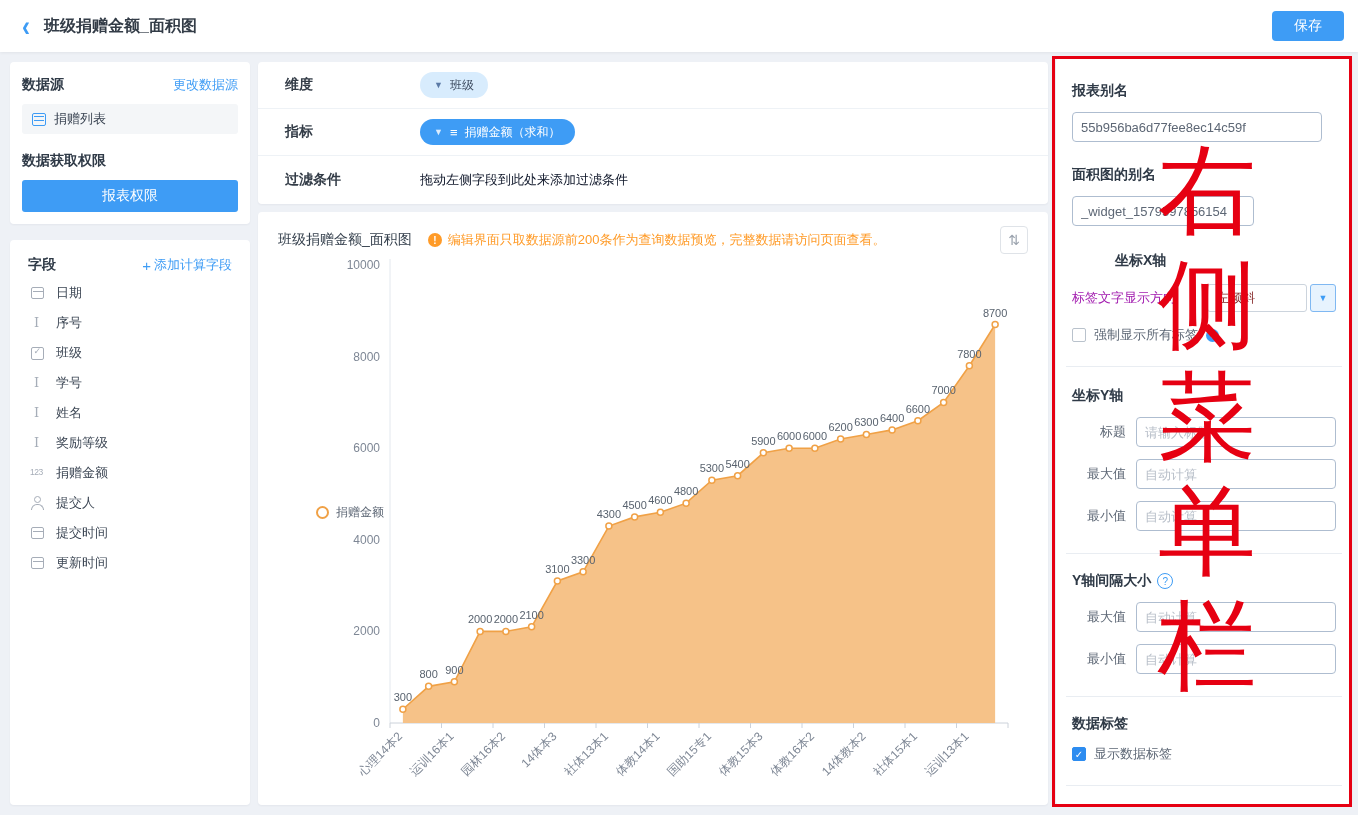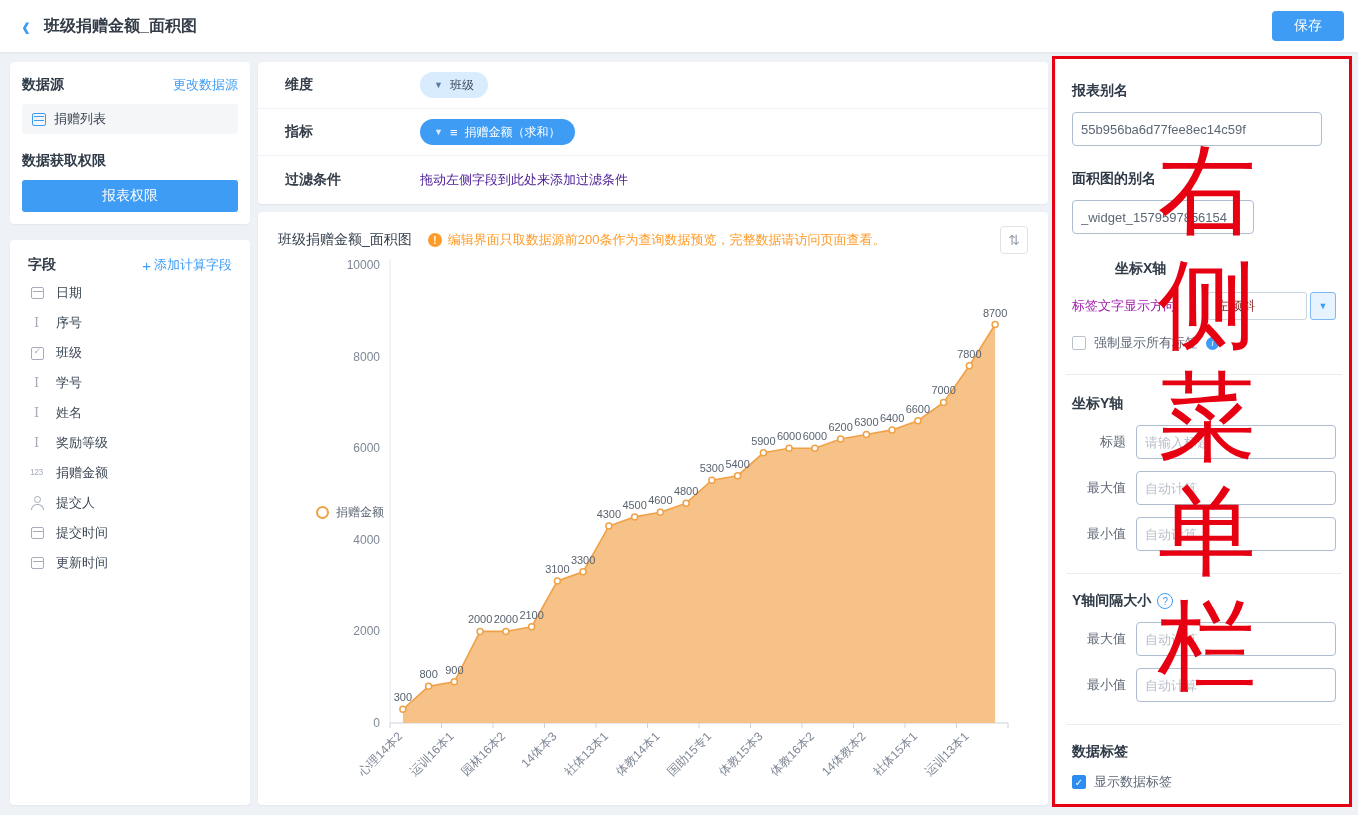--- a/index.html
+++ b/index.html
@@ -50,21 +50,21 @@
   .cfg-row{display:flex;align-items:center;height:47px;padding:0 27px;border-bottom:1px solid #eef2f6;box-sizing:border-box;}
   .cfg-row:last-child{border-bottom:none;}
   .cfg-label{width:135px;font-size:14px;color:#333c47;flex:none;font-weight:bold;}
   .tag-dim{display:inline-flex;align-items:center;gap:7px;height:26px;padding:0 14px;border-radius:13px;
            background:#d8ecfd;color:#3c4a5f;font-size:12px;cursor:pointer;}
   .tag-dim .caret{font-size:9px;color:#5b7aa6;}
   .tag-met{display:inline-flex;align-items:center;gap:7px;height:26px;padding:0 14px;border-radius:13px;
            background:#3e9cf5;color:#fff;font-size:12px;cursor:pointer;}
   .tag-met .caret{font-size:9px;color:#dcecfd;}
   .tag-met .bars{font-size:13px;line-height:1;}
-  .filter-ph{color:#4c1d95;font-size:13px;}
+  .filter-ph{color:#0f172a;font-size:13px;}
 
   .chart-card{position:absolute;left:258px;top:212px;width:790px;height:593px;box-sizing:border-box;padding:0 20px;}
   .chart-head{display:flex;align-items:center;padding-top:14px;}
   .chart-title{font-size:14px;color:#35404d;flex:none;}
   .warning{display:flex;align-items:center;gap:6px;margin-left:16px;color:#ff9b28;font-size:13px;flex:1;}
   .warn-ic{flex:none;width:14px;height:14px;border-radius:50%;background:#ff9b28;color:#fff;font-size:10px;font-weight:bold;
            display:flex;align-items:center;justify-content:center;}
   .sort-btn{flex:none;width:28px;height:28px;border:1px solid #dfe3e8;border-radius:4px;background:#fff;color:#9aa2ad;
             font-size:14px;display:flex;align-items:center;justify-content:center;cursor:pointer;}
   .legend{position:absolute;left:58px;top:292px;display:flex;align-items:center;gap:7px;cursor:pointer;}
@@ -74,21 +74,21 @@
   svg .tick-text{font-size:12px;fill:#7e8795;}
   svg .dlabel{font-size:11px;fill:#59636f;}
   svg .axis-line{stroke:#e3e8ee;stroke-width:1;}
   svg .axis-line2{stroke:#ccd2da;stroke-width:1;}
 
   
   .settings{position:absolute;left:1056px;top:58px;width:296px;height:747px;box-sizing:border-box;padding:12px 16px;overflow:hidden;}
   .s-title{font-size:14px;font-weight:bold;color:#2f3a47;display:flex;align-items:center;gap:6px;}
   .mt12{margin-top:12px;} .mt14{margin-top:14px;} .mt18{margin-top:18px;} .mt20{margin-top:20px;}
   .mt24{margin-top:24px;} .mt26{margin-top:26px;margin-left:43px;}
-  .s-input{box-sizing:border-box;height:30px;border:1px solid #aebdd0;border-radius:4px;padding:16px 8px;font-size:13px;
+  .s-input{box-sizing:border-box;height:30px;border:1px solid #aebdd0;border-radius:4px;padding:8px 8px;font-size:13px;
            color:#5d6775;background:#fff;font-family:inherit;width:100%;}
   .s-input::placeholder{color:#b8bfc9;}
   .w250{width:250px;} .w228{width:182px;}
   .dir-row{display:flex;align-items:center;justify-content:space-between;}
   .dir-label{font-size:13px;color:#a21caf;}
   .dropdown{display:flex;align-items:center;}
   .dd-box{box-sizing:border-box;width:100px;height:28px;border:1px solid #ccd4dd;border-radius:3px;background:#fff;
           font-size:13px;color:#7f1d1d;display:flex;align-items:center;padding:0 8px;cursor:pointer;}
   .dd-caret{box-sizing:border-box;width:26px;height:28px;margin-left:3px;background:#e7f3fe;border:1px solid #7fb8f2;
             border-radius:3px;color:#3e9cf5;font-size:9px;display:flex;align-items:center;justify-content:center;cursor:pointer;}

